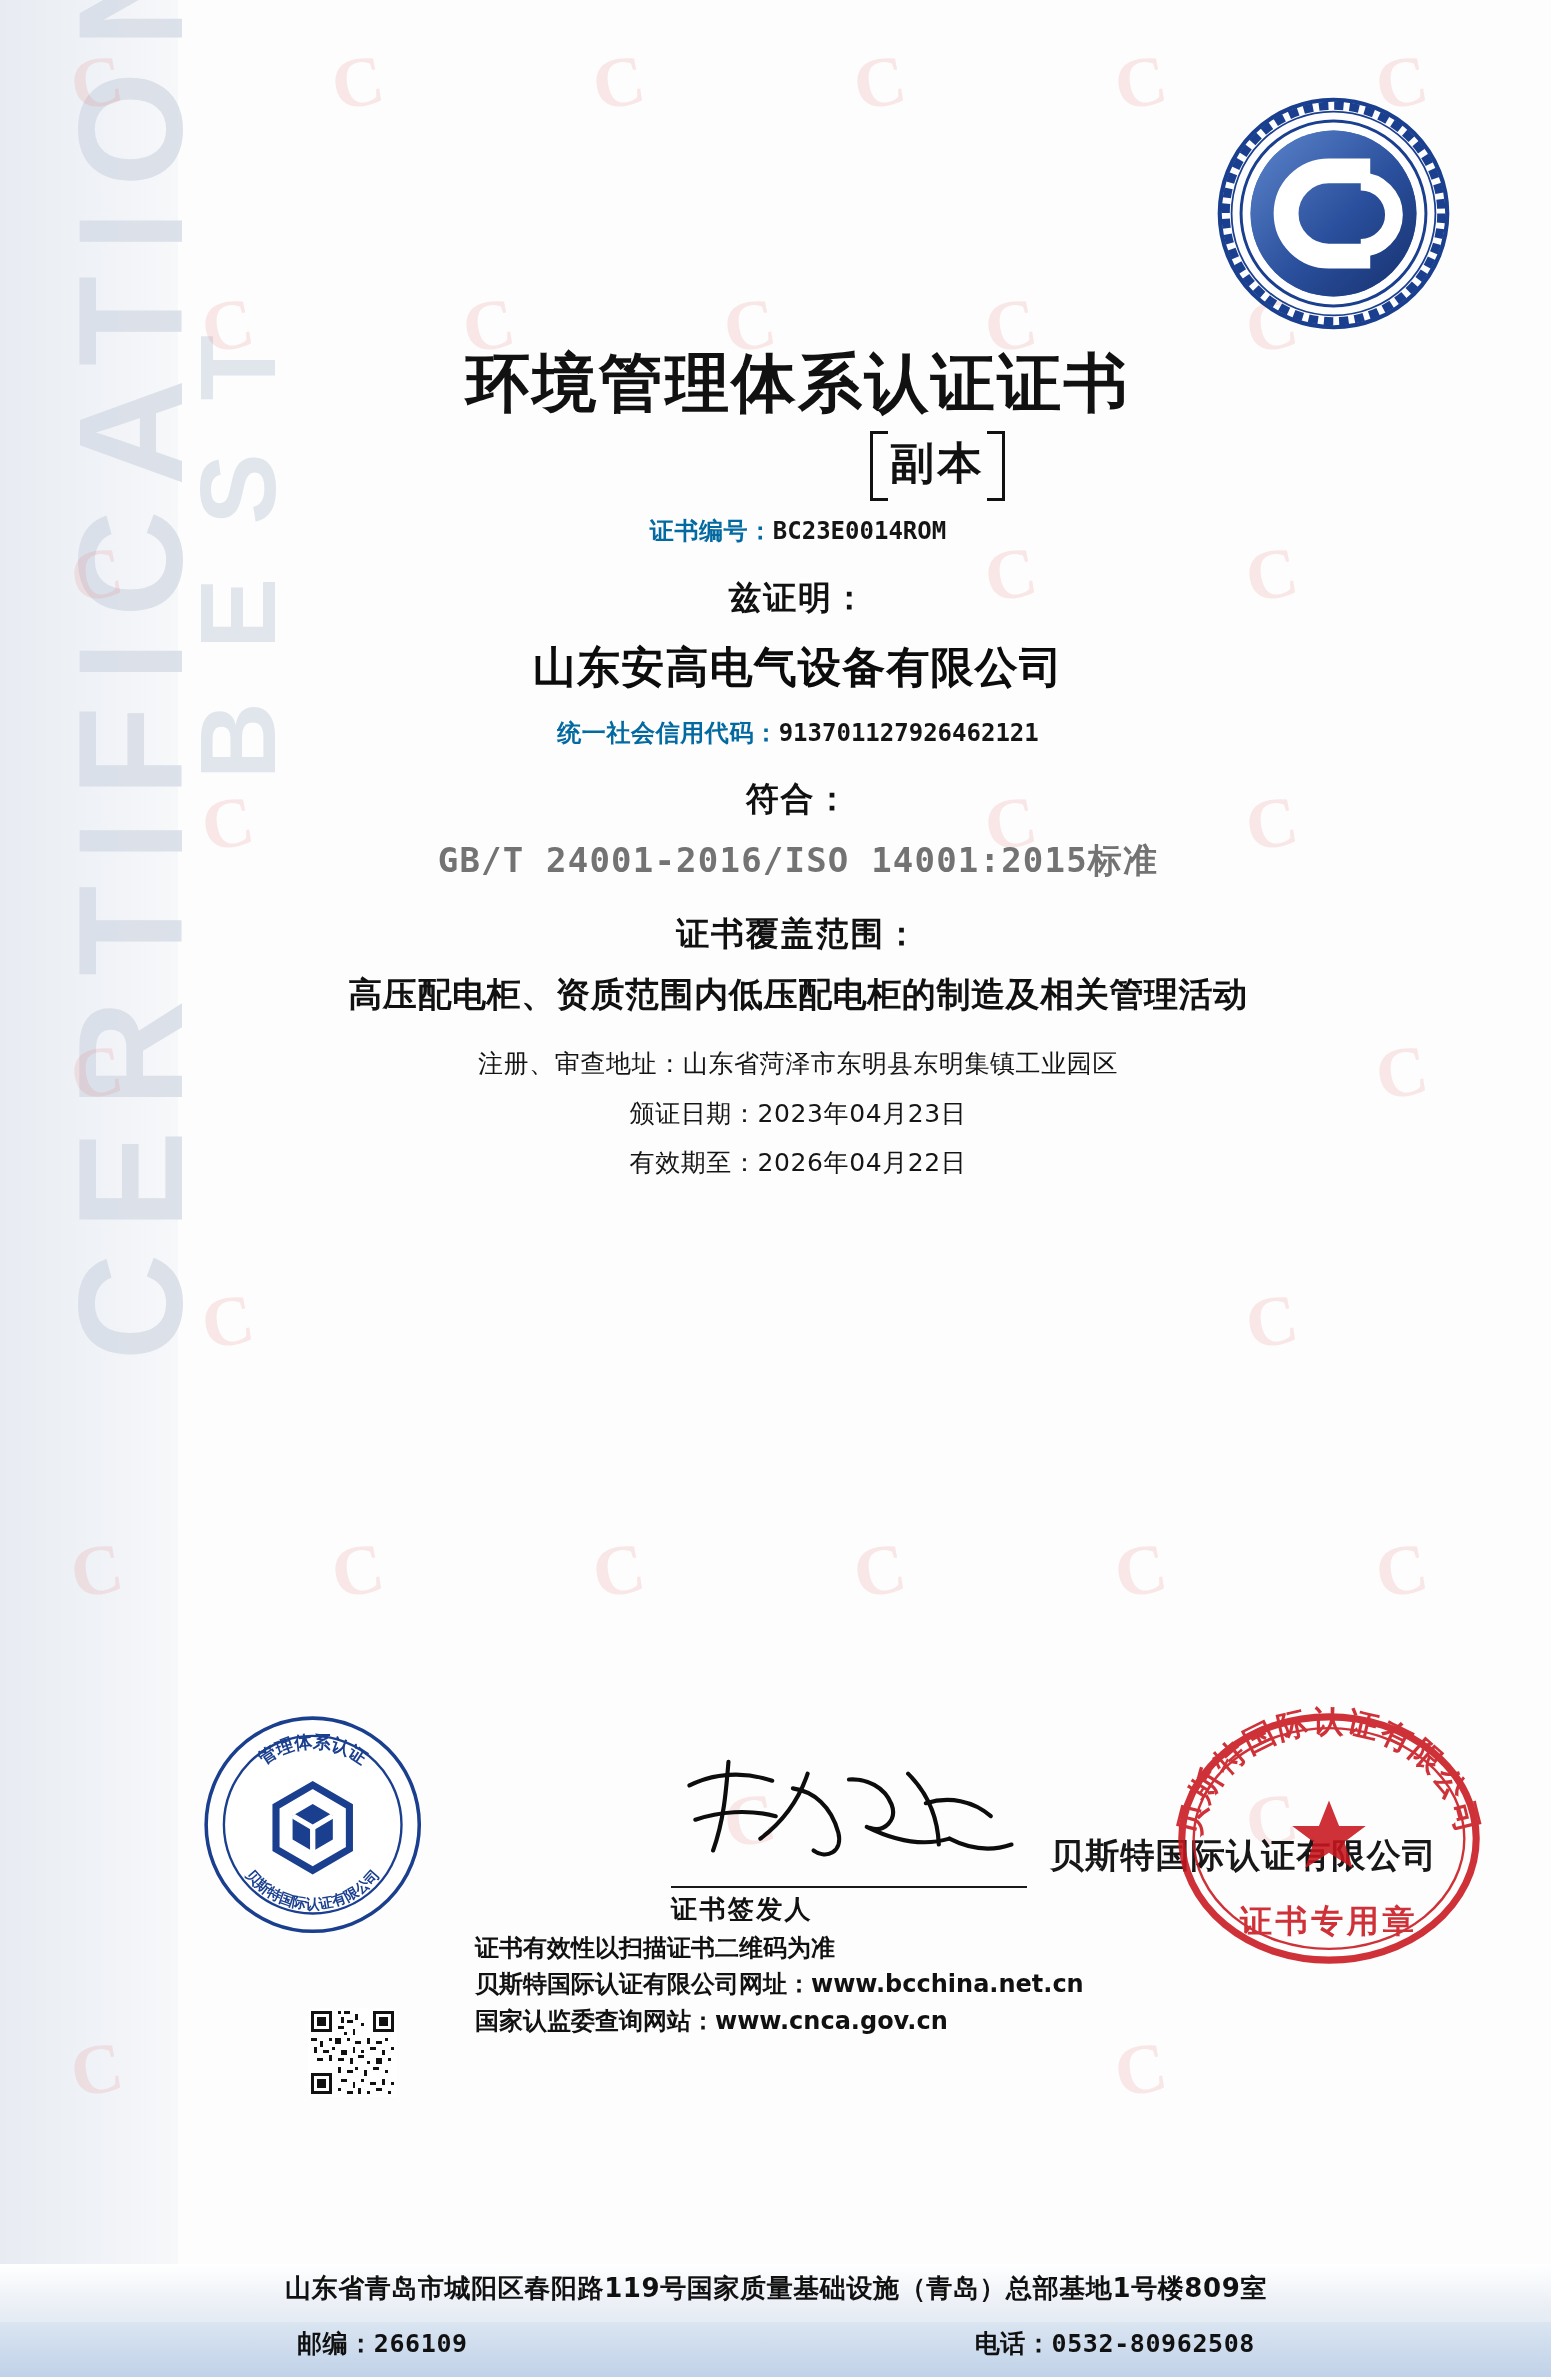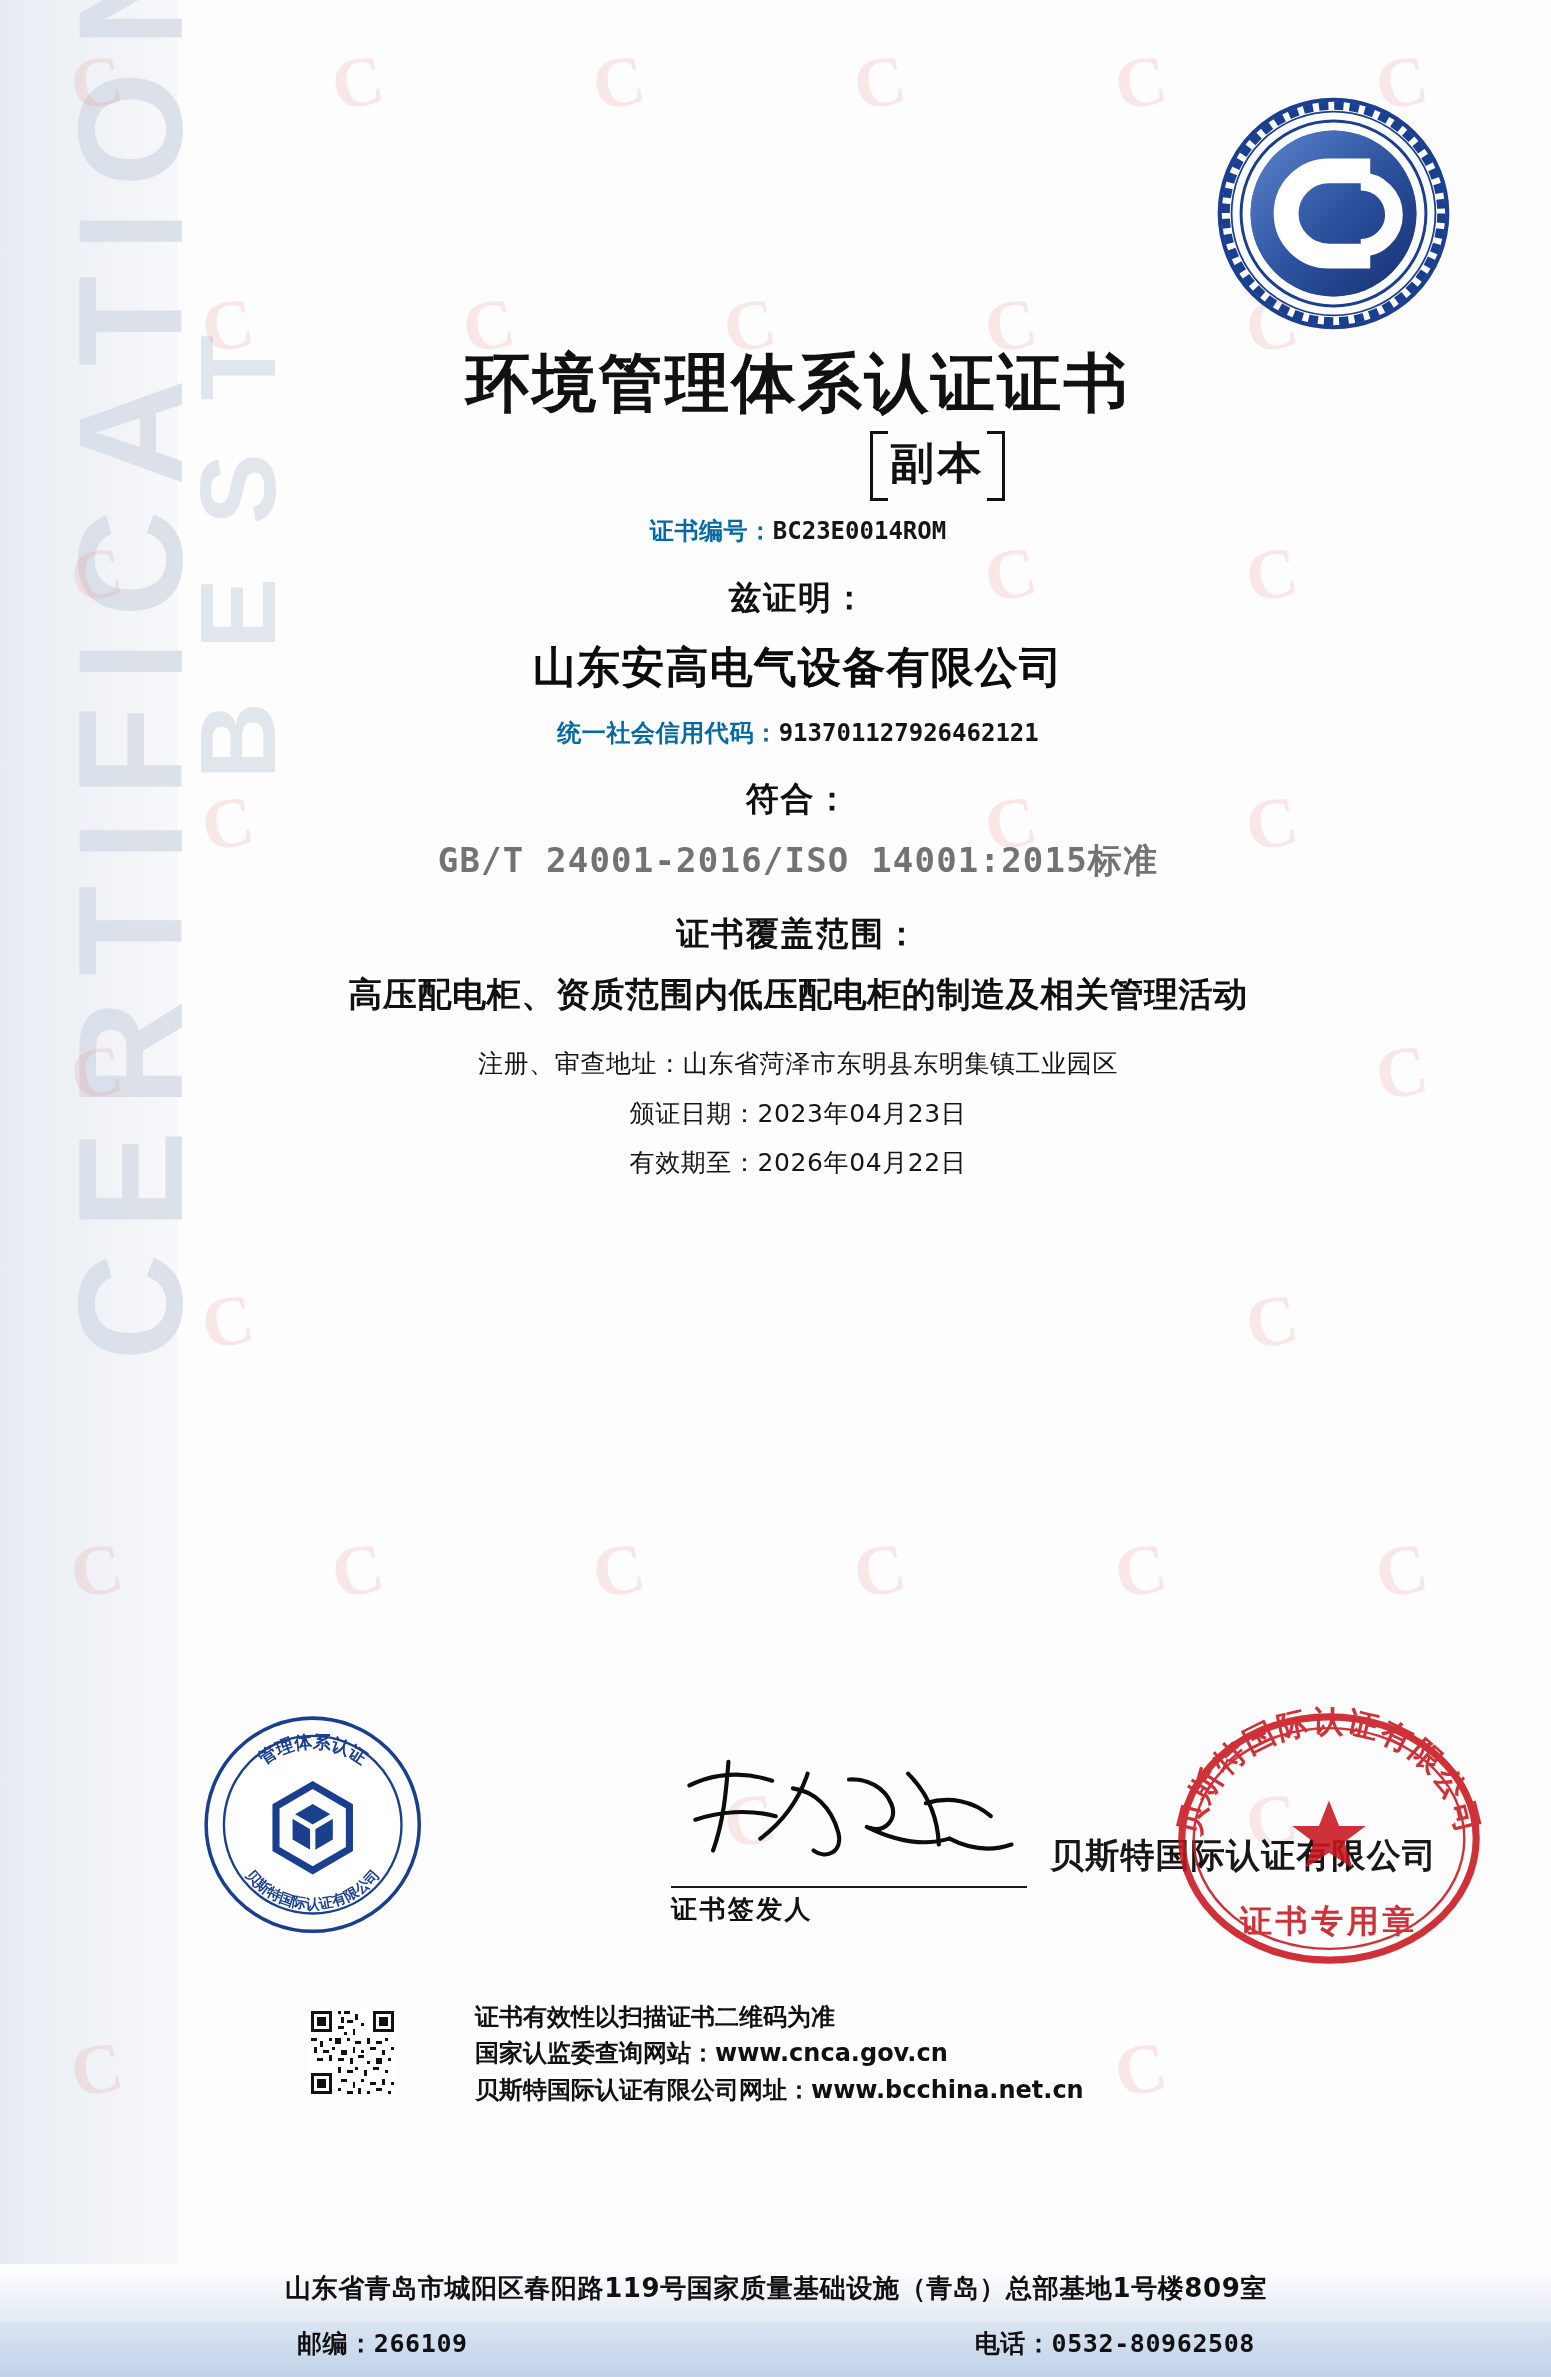--- a/index.html
+++ b/index.html
@@ -260,21 +260,21 @@
   .qr-block {
     position: absolute;
     left: 308px;
     top: 2008px;
     width: 89px;
     height: 89px;
   }
   .links {
     position: absolute;
     left: 475px;
-    top: 1999px;
+    top: 1930px;
     font-size: 24px;
     line-height: 1.52;
     font-weight: 600;
     color: #111;
   }
 
   
   .footer-addr {
     position: absolute;
     left: 0;
@@ -544,22 +544,22 @@
           <rect x="17" y="27" width="1" height="2"></rect>
         <rect x="20" y="28" width="1" height="1"></rect>
           <rect x="23" y="27" width="2" height="1"></rect>
           <rect x="27" y="28" width="1" height="1"></rect>
       </g>
     </svg>
   </div>
 
   <div class="links">
     <div>证书有效性以扫描证书二维码为准</div>
+    <div>贝斯特国际认证有限公司网址：www.bcchina.net.cn</div>
     <div>国家认监委查询网站：www.cnca.gov.cn</div>
-    <div>贝斯特国际认证有限公司网址：www.bcchina.net.cn</div>
   </div>
 
   <div class="bg-bottom-band"></div>
   <div class="bg-bottom-band2"></div>
 
   <div class="footer-addr">山东省青岛市城阳区春阳路119号国家质量基础设施（青岛）总部基地1号楼809室</div>
 
   <div class="footer-row">
     <div>
       <span>邮编：</span><span class="mono">266109</span>

